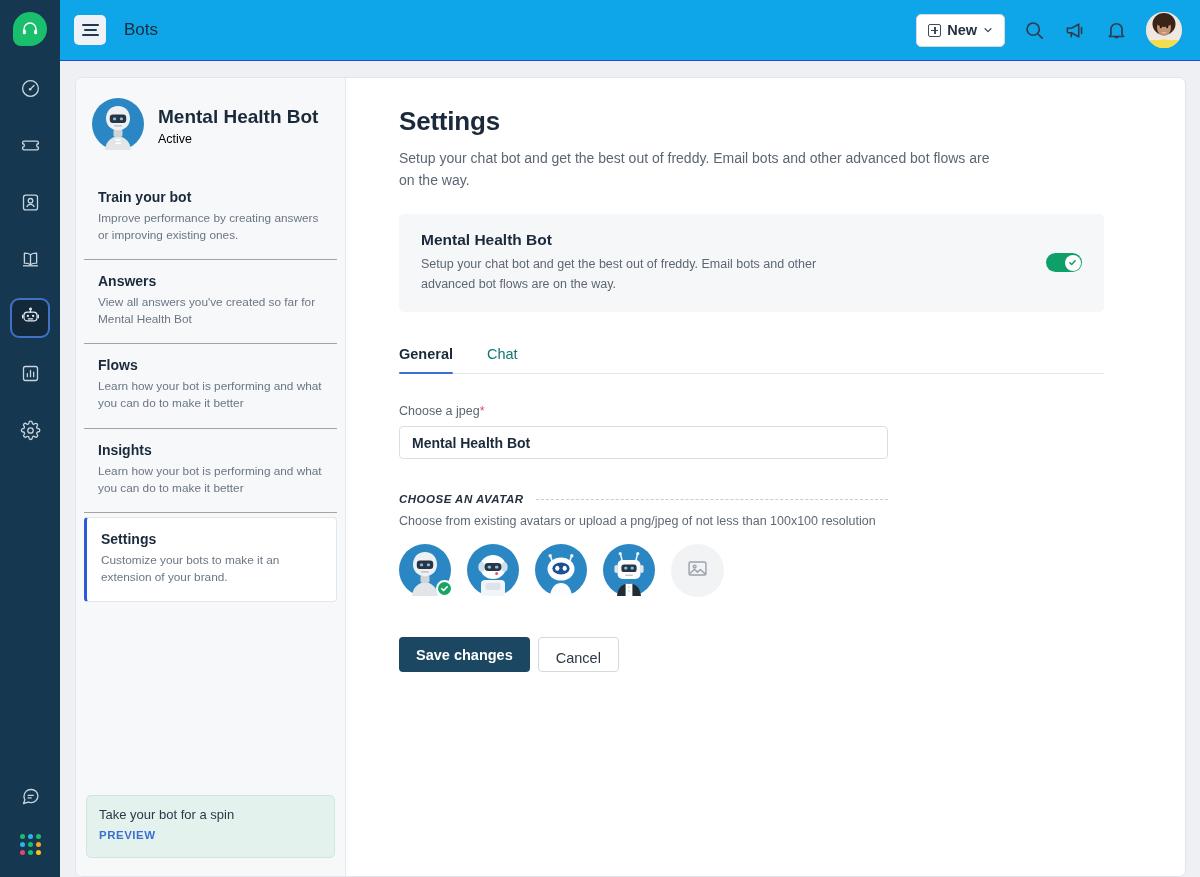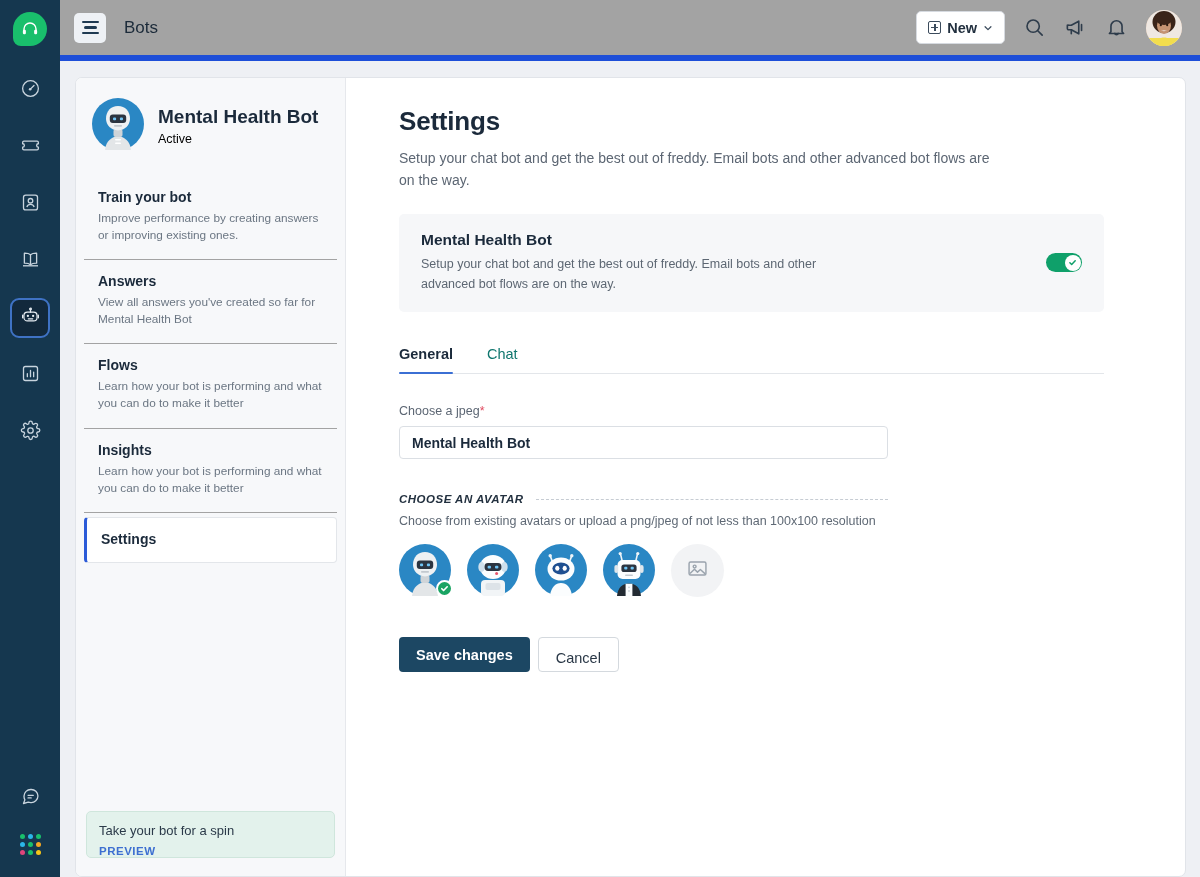--- a/index.html
+++ b/index.html
@@ -35,21 +35,21 @@
   .rail-bottom {
     margin-top: auto; display: flex; flex-direction: column;
     align-items: center; gap: 18px; margin-bottom: 22px;
   }
   .grid-switch { display: grid; grid-template-columns: repeat(3, 5px); gap: 3px; cursor: pointer; }
   .grid-switch i { width: 5px; height: 5px; border-radius: 50%; display: block; }
 
   
   .right-col { flex: 1; display: flex; flex-direction: column; min-width: 0; background:#eef0f4; }
   .topbar {
-    height: 61px; background: #a3a3a3; border-bottom: 6px solid #1d4ed8;
+    height: 61px; background: #0ea5e9; border-bottom: 1px solid #1d4ed8;
     display: flex; align-items: center; padding: 0 18px 0 14px; flex: 0 0 61px;
   }
   .hamburger {
     width: 32px; height: 30px; border-radius: 5px; background: #eef1f5;
     display: flex; flex-direction: column; justify-content: center; align-items: center;
     gap: 3px; cursor: pointer; flex: 0 0 32px;
   }
   .hamburger span { display: block; height: 2.2px; background: #1f3a52; border-radius: 2px; }
   .hamburger span:nth-child(1) { width: 17px; }
   .hamburger span:nth-child(2) { width: 13px; }
@@ -100,21 +100,21 @@
   }
   .nav-item:last-child { border-bottom: none; }
   .nav-item .t { font-size: 14px; font-weight: 700; color: #1b2a3b; }
   .nav-item .d { font-size: 11.8px; color: #6b7683; line-height: 1.45; margin-top: 5px; }
   .nav-item.selected {
     background: #fff; border: 1px solid #e3e6ea; border-left: 3px solid #2c5bd8;
     border-radius: 4px; margin: 4px 0;
   }
   .preview-card {
     margin: auto 10px 18px 10px; background: #e3f2ec; border: 1px solid #cfe6dc;
-    border-radius: 5px; padding: 11px 12px 0 12px;
+    border-radius: 5px; padding: 11px 12px 16px 12px;
   }
   .preview-card .pt { font-size: 13px; color: #2b3a49; }
   .preview-card .pl {
     font-size: 11.5px; font-weight: 700; color: #3d6fd1; letter-spacing: .5px;
     margin-top: 7px; cursor: pointer;
   }
 
   
   .main { flex: 1; padding: 28px 30px 0 53px; min-width: 0; }
   h1.page-title { font-size: 26px; font-weight: 700; color: #1b2a3b; letter-spacing: -.2px; }
@@ -387,20 +387,21 @@
             <div class="nav-item">
               <div class="t">Flows</div>
               <div class="d">Learn how your bot is performing and what you can do to make it better</div>
             </div>
             <div class="nav-item">
               <div class="t">Insights</div>
               <div class="d">Learn how your bot is performing and what you can do to make it better</div>
             </div>
             <div class="nav-item selected">
               <div class="t">Settings</div>
+              <div class="d">Customize your bots to make it an extension of your brand.</div>
             </div>
           </div>
 
           <div class="preview-card">
             <div class="pt">Take your bot for a spin</div>
             <div class="pl">PREVIEW</div>
           </div>
         </div>
 
         <div class="main">

